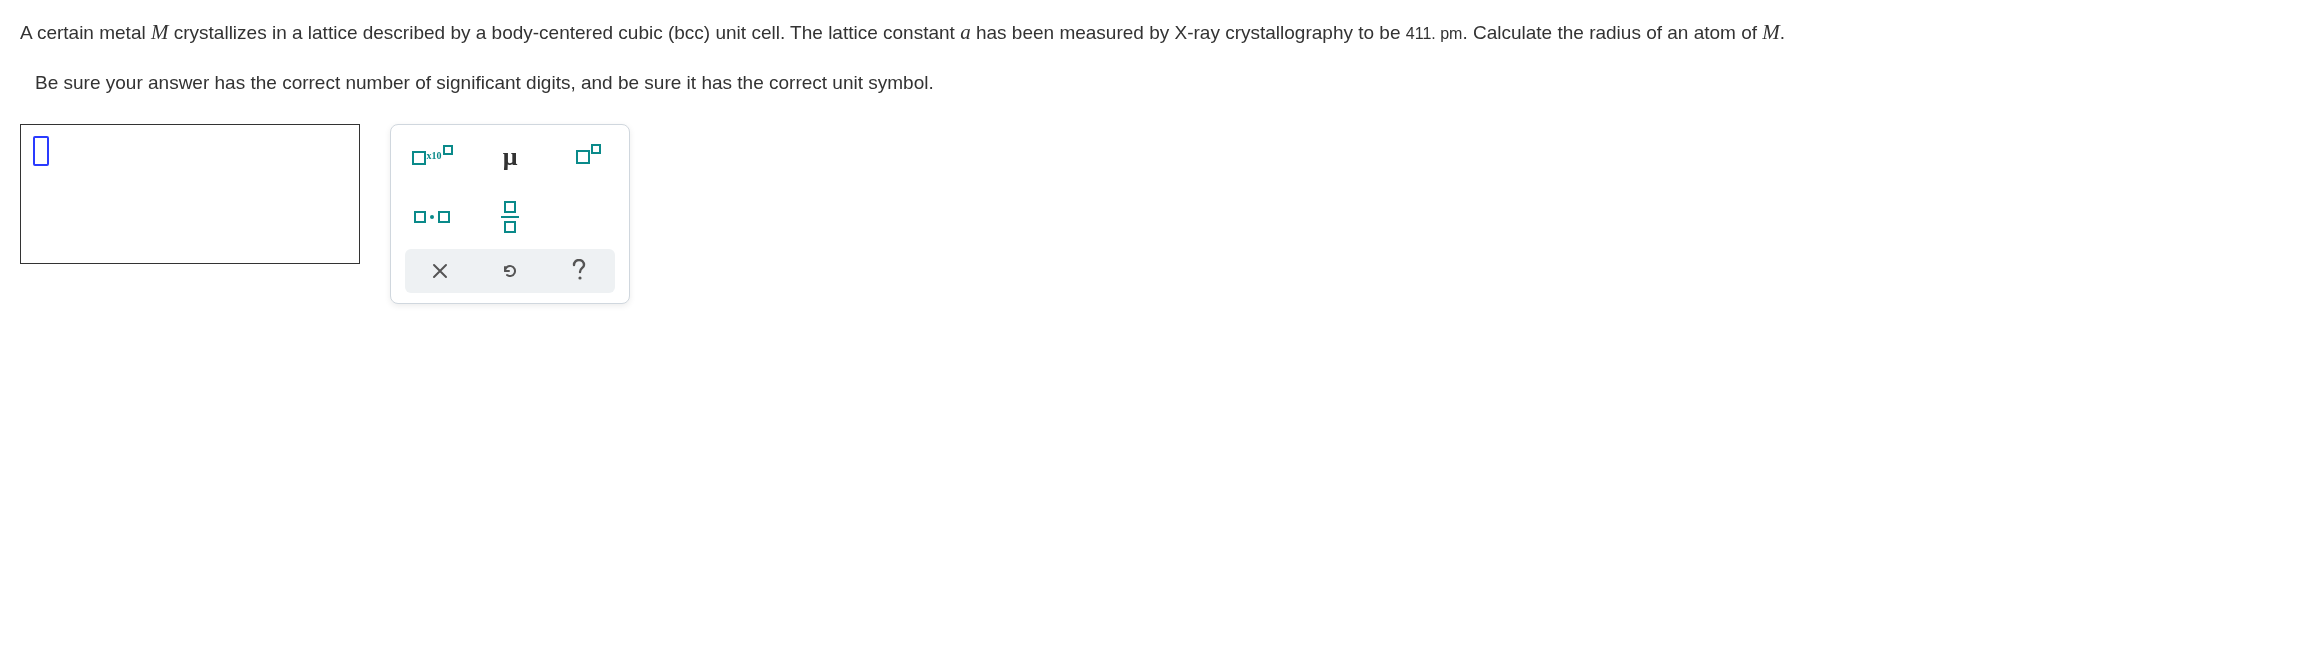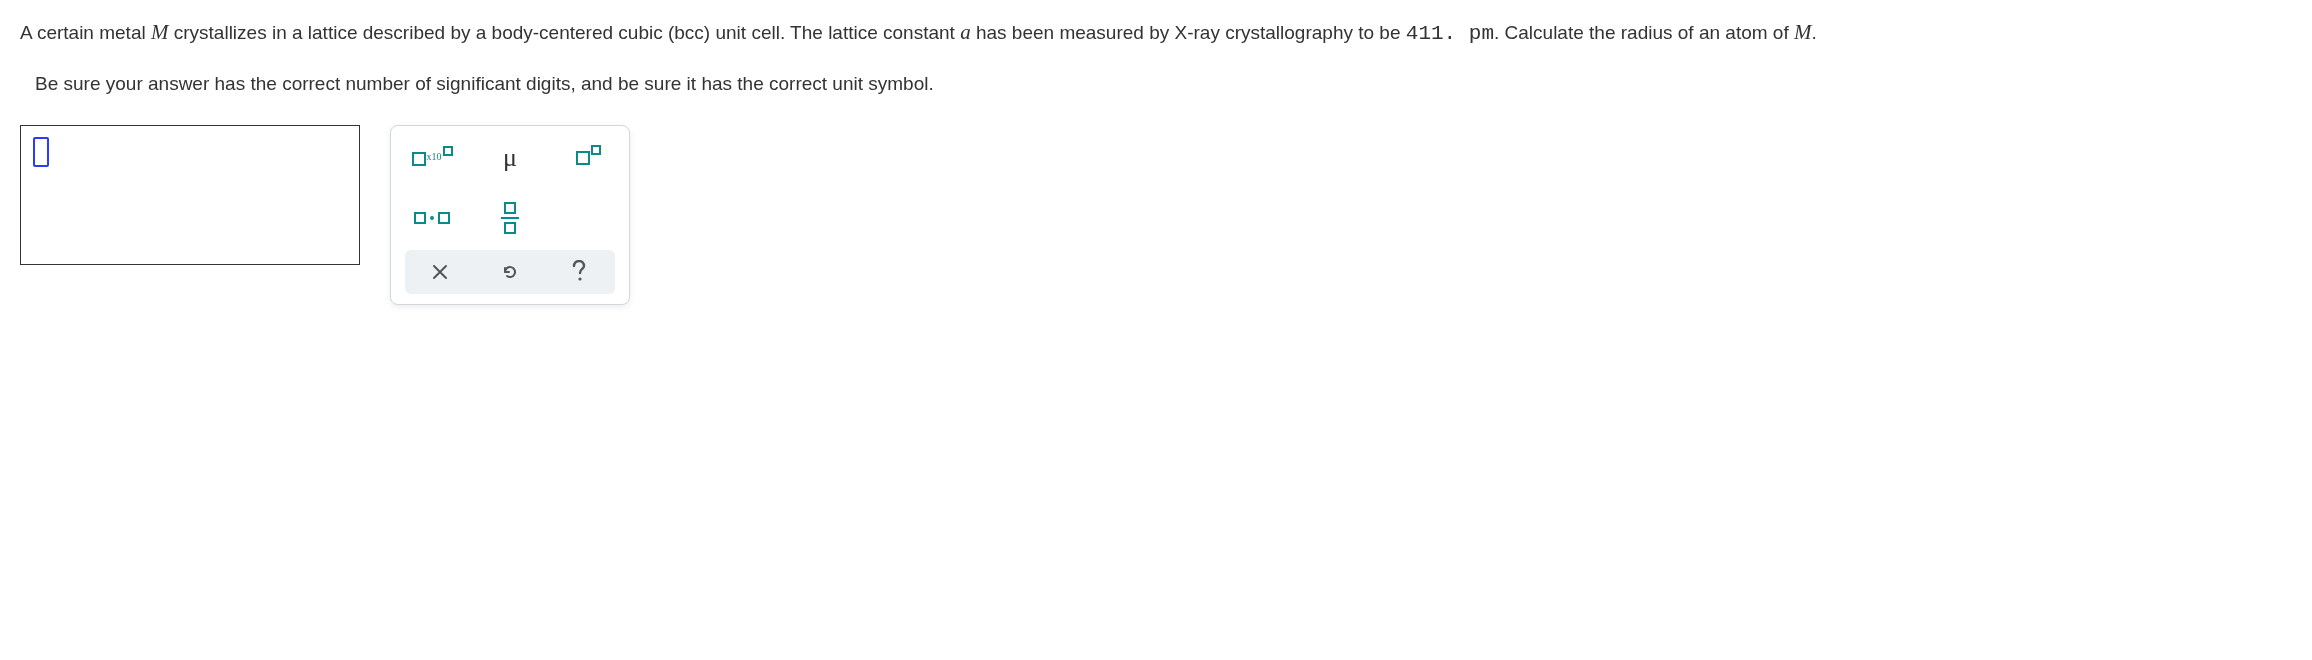--- a/index.html
+++ b/index.html
@@ -18,22 +18,22 @@
   }
   .question{
     max-width:2260px;
   }
   .serif-i{
     font-family:"Times New Roman", Times, serif;
     font-style:italic;
     font-size:21px;
   }
   .serif{
-    font-family:Liberation Mono, monospace;
-    font-size:21px;
+    font-family:Liberation Sans, sans-serif;
+    font-size:16px;
   }
   .row2{
     display:flex;
     align-items:flex-start;
     gap:30px;
     margin-top:26px;
   }
   .answer-box{
     width:340px;
     height:140px;
@@ -58,20 +58,21 @@
     background:#ffffff;
     padding:14px 14px 10px 14px;
     box-sizing:border-box;
   }
   .pal-grid{
     display:grid;
     grid-template-columns:repeat(3,1fr);
     gap:24px 24px;
     justify-items:center;
     align-items:center;
+    font-weight:bold;
   }
   .pal-btn{
     width:48px;
     height:36px;
     display:flex;
     align-items:center;
     justify-content:center;
     color:#0a8a8a;
     font-family:"Times New Roman",serif;
     font-size:22px;

